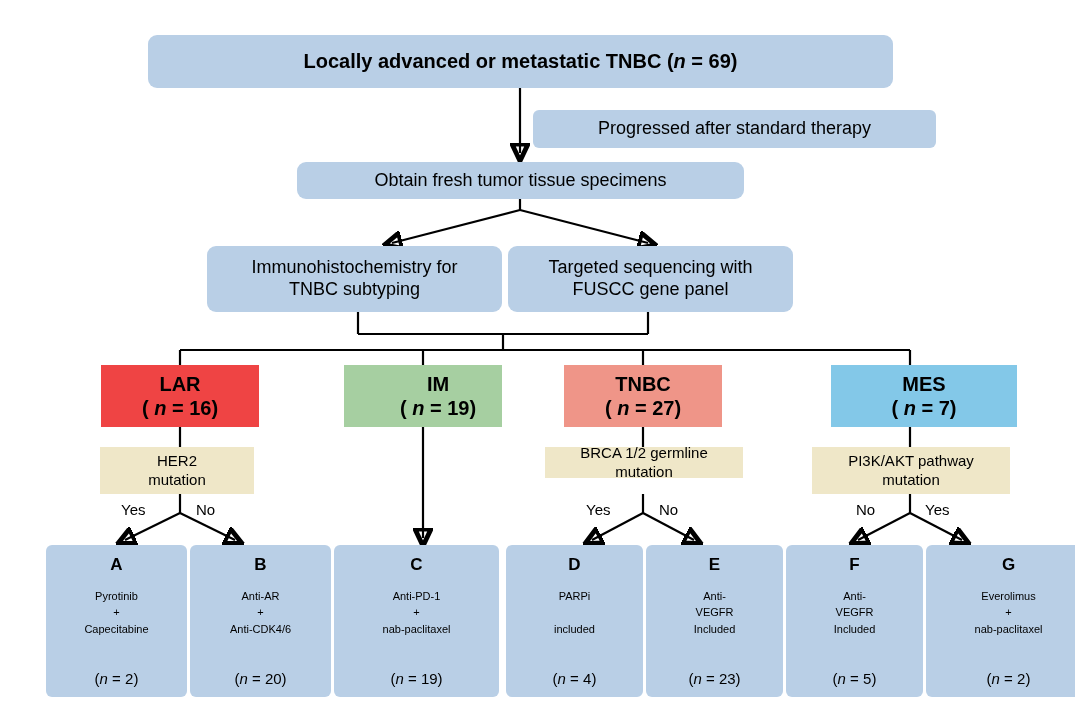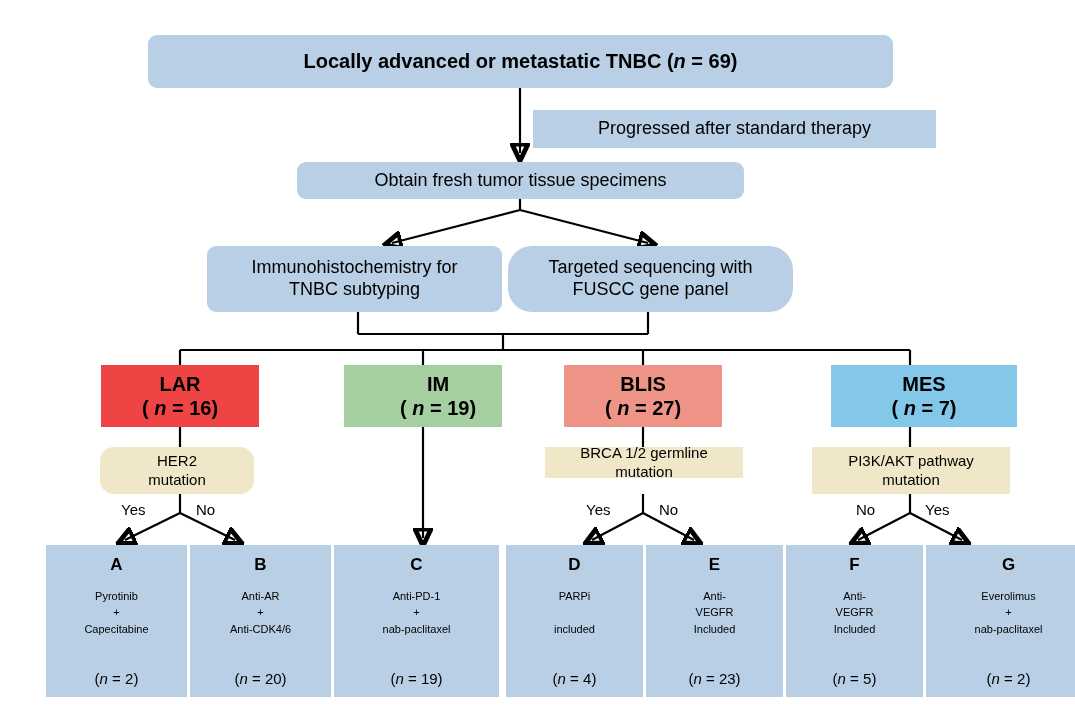--- a/index.html
+++ b/index.html
@@ -22,21 +22,21 @@
     position: absolute;
     box-sizing: border-box;
     display: flex;
     flex-direction: column;
     align-items: center;
     justify-content: center;
     text-align: center;
     line-height: 1.22;
     color: #000;
   }
-  .blue   { background: #b9cfe6; }
+  .blue   { background: #b9cfe6; border-radius: 6px; }
   .purple { background: #ef4444; }
   .green  { background: #a6cfa1; padding-left: 30px; }
   .salmon { background: #ef9588; }
   .cyan   { background: #83c8e8; }
   .cream  { background: #efe7c8; }
 
   .round { border-radius: 9px; }
 
   .title-box {
     font-weight: bold;
@@ -159,54 +159,54 @@
 
   <div class="box blue round plain-box" style="left:207px; top:246px; width:295px; height:66px;">
     <div>Immunohistochemistry for</div>
     <div>TNBC subtyping</div>
   </div>
 
   <div class="box blue round plain-box" style="left:297px; top:162px; width:447px; height:37px;">
     <div>Obtain fresh tumor tissue specimens</div>
   </div>
 
-  <div class="box blue round plain-box" style="left:508px; top:246px; width:285px; height:66px;border-radius:24px;">
+  <div class="box blue round plain-box" style="left:508px; top:246px; width:285px; height:66px;">
     <div>Targeted sequencing with</div>
     <div>FUSCC gene panel</div>
   </div>
 
   <div class="box purple subtype-box" style="left:101px; top:365px; width:158px; height:62px;">
     <div>LAR</div>
     <div>
       <span>( </span><span class="ital">n</span><span> = 16)</span>
     </div>
   </div>
 
   <div class="box green subtype-box" style="left:344px; top:365px; width:158px; height:62px;">
     <div>IM</div>
     <div>
       <span>( </span><span class="ital">n</span><span> = 19)</span>
     </div>
   </div>
 
   <div class="box salmon subtype-box" style="left:564px; top:365px; width:158px; height:62px;">
-    <div>BLIS</div>
+    <div>TNBC</div>
     <div>
       <span>( </span><span class="ital">n</span><span> = 27)</span>
     </div>
   </div>
 
   <div class="box cyan subtype-box" style="left:831px; top:365px; width:186px; height:62px;">
     <div>MES</div>
     <div>
       <span>( </span><span class="ital">n</span><span> = 7)</span>
     </div>
   </div>
 
-  <div class="box cream mut-box" style="left:100px; top:447px; width:154px; height:47px;border-radius:14px;">
+  <div class="box cream mut-box" style="left:100px; top:447px; width:154px; height:47px;">
     <div>HER2</div>
     <div>mutation</div>
   </div>
 
   <div class="box cream mut-box" style="left:545px; top:447px; width:198px; height:31px;">
     <div>BRCA 1/2 germline</div>
     <div>mutation</div>
   </div>
 
   <div class="box cream mut-box" style="left:812px; top:447px; width:198px; height:47px;">

